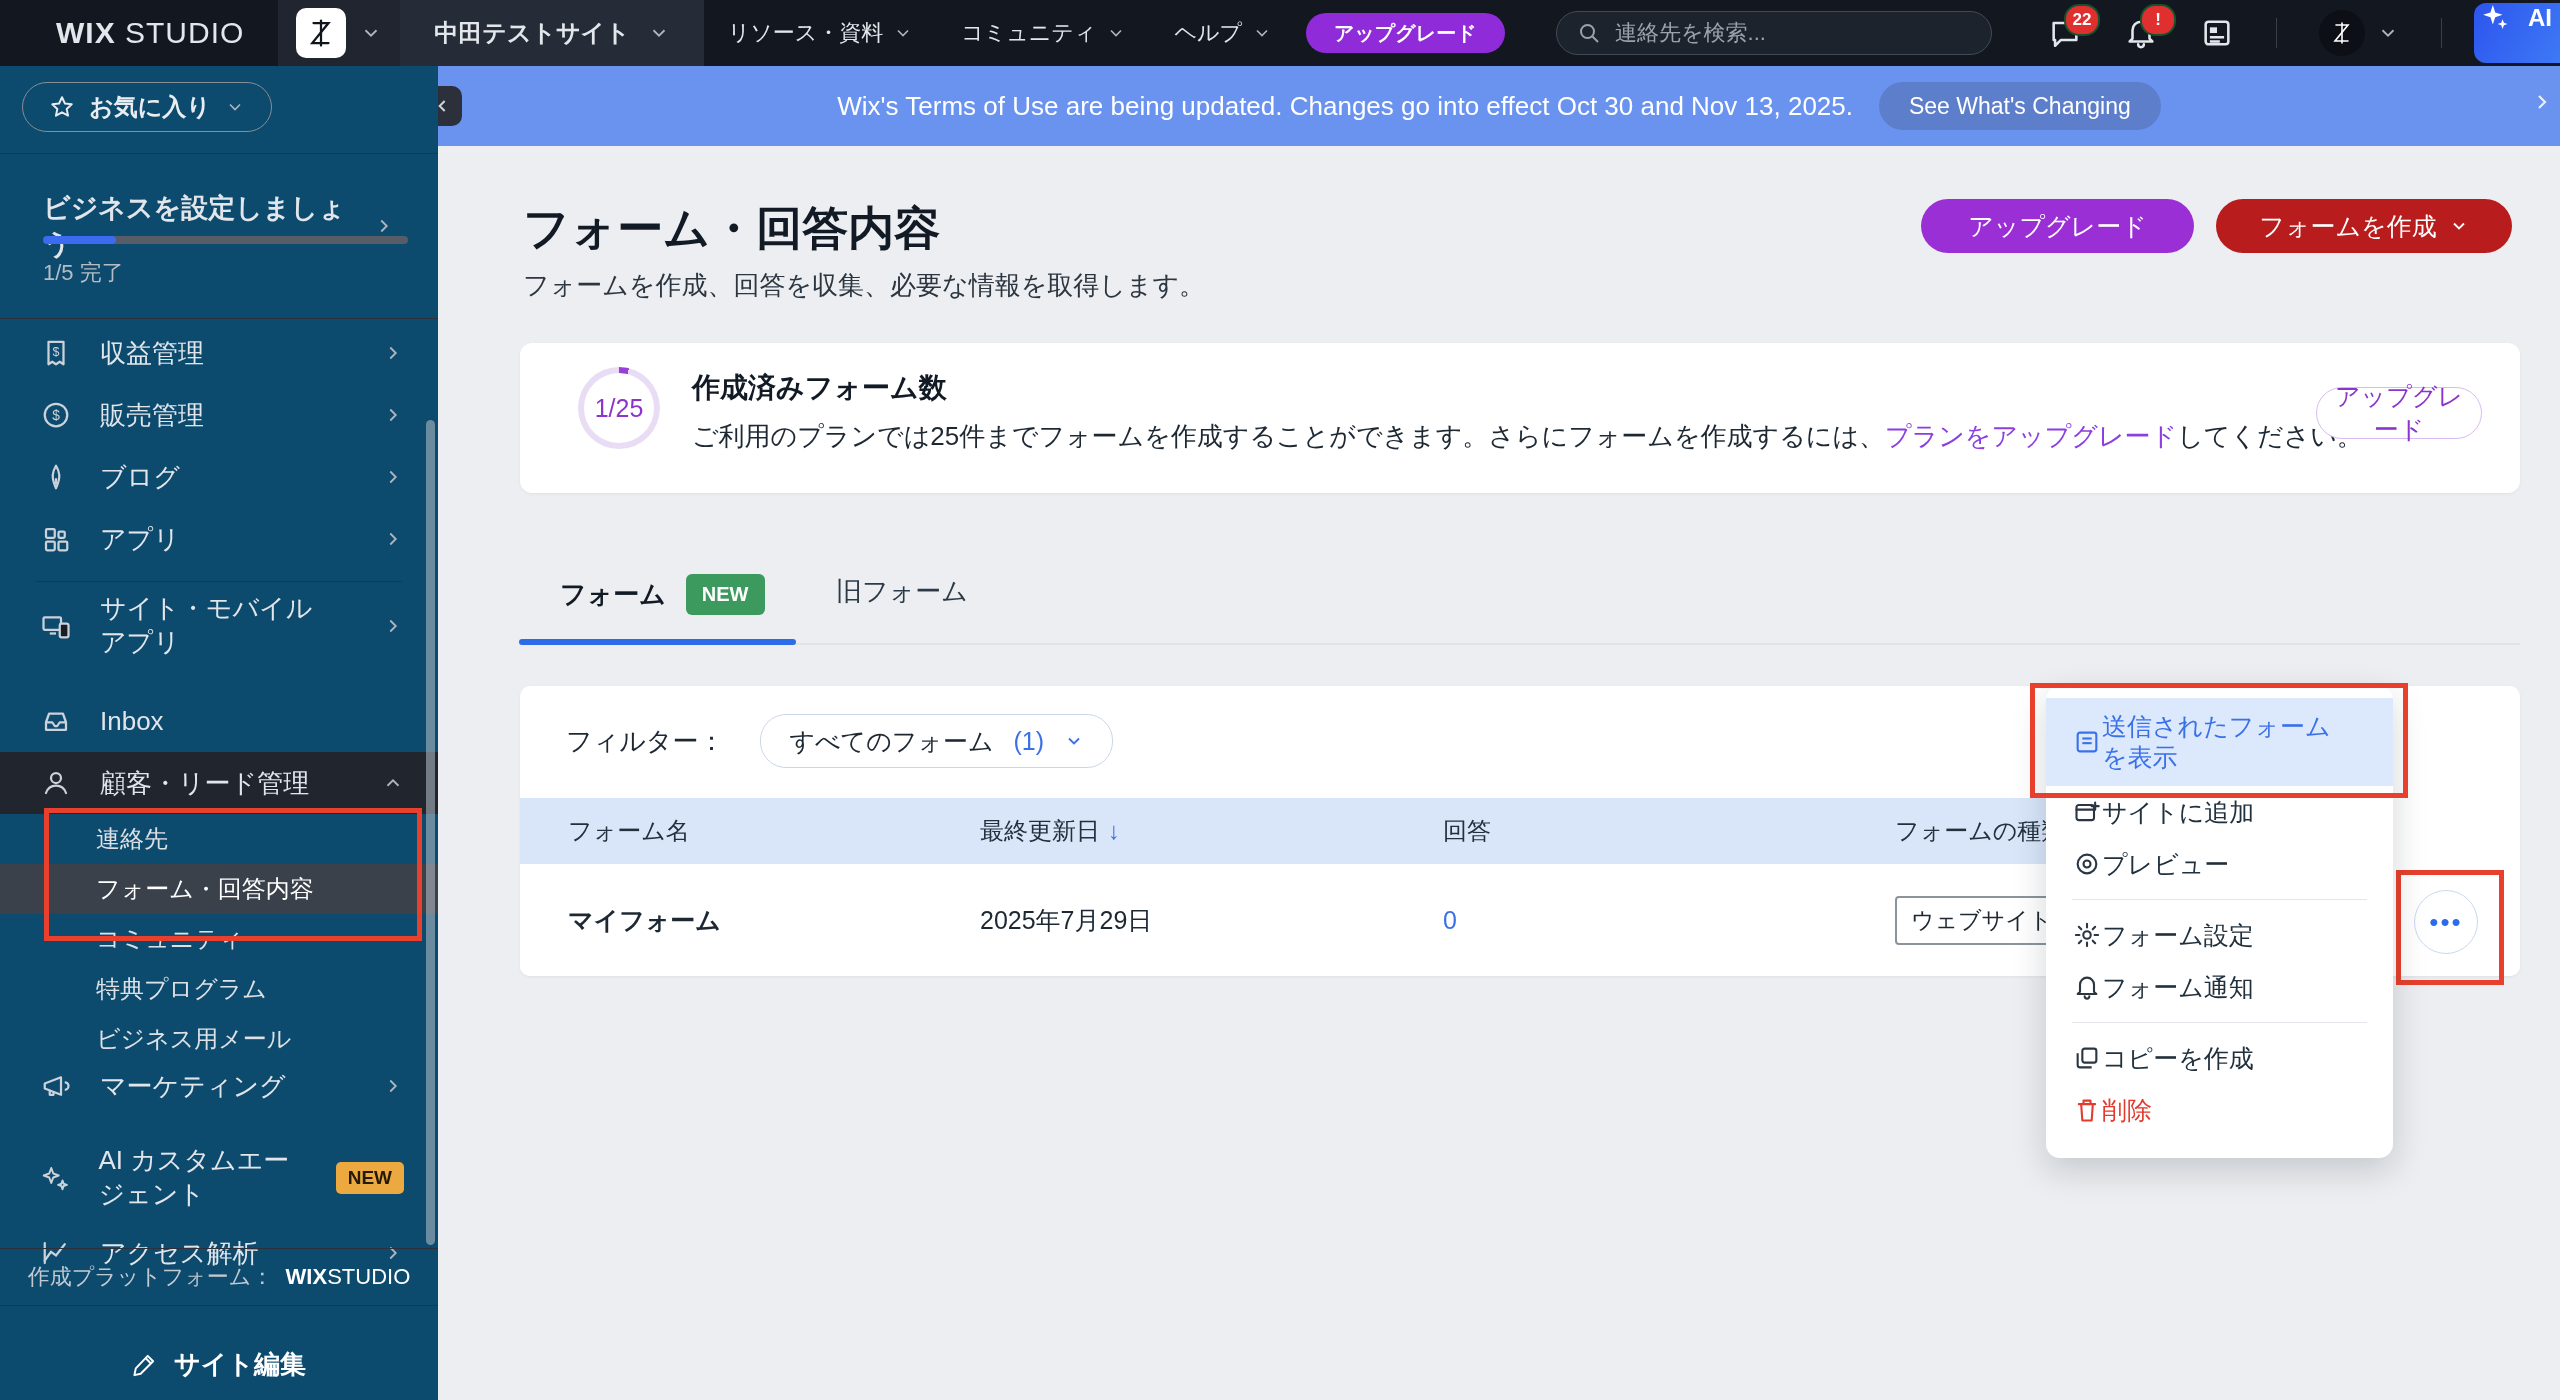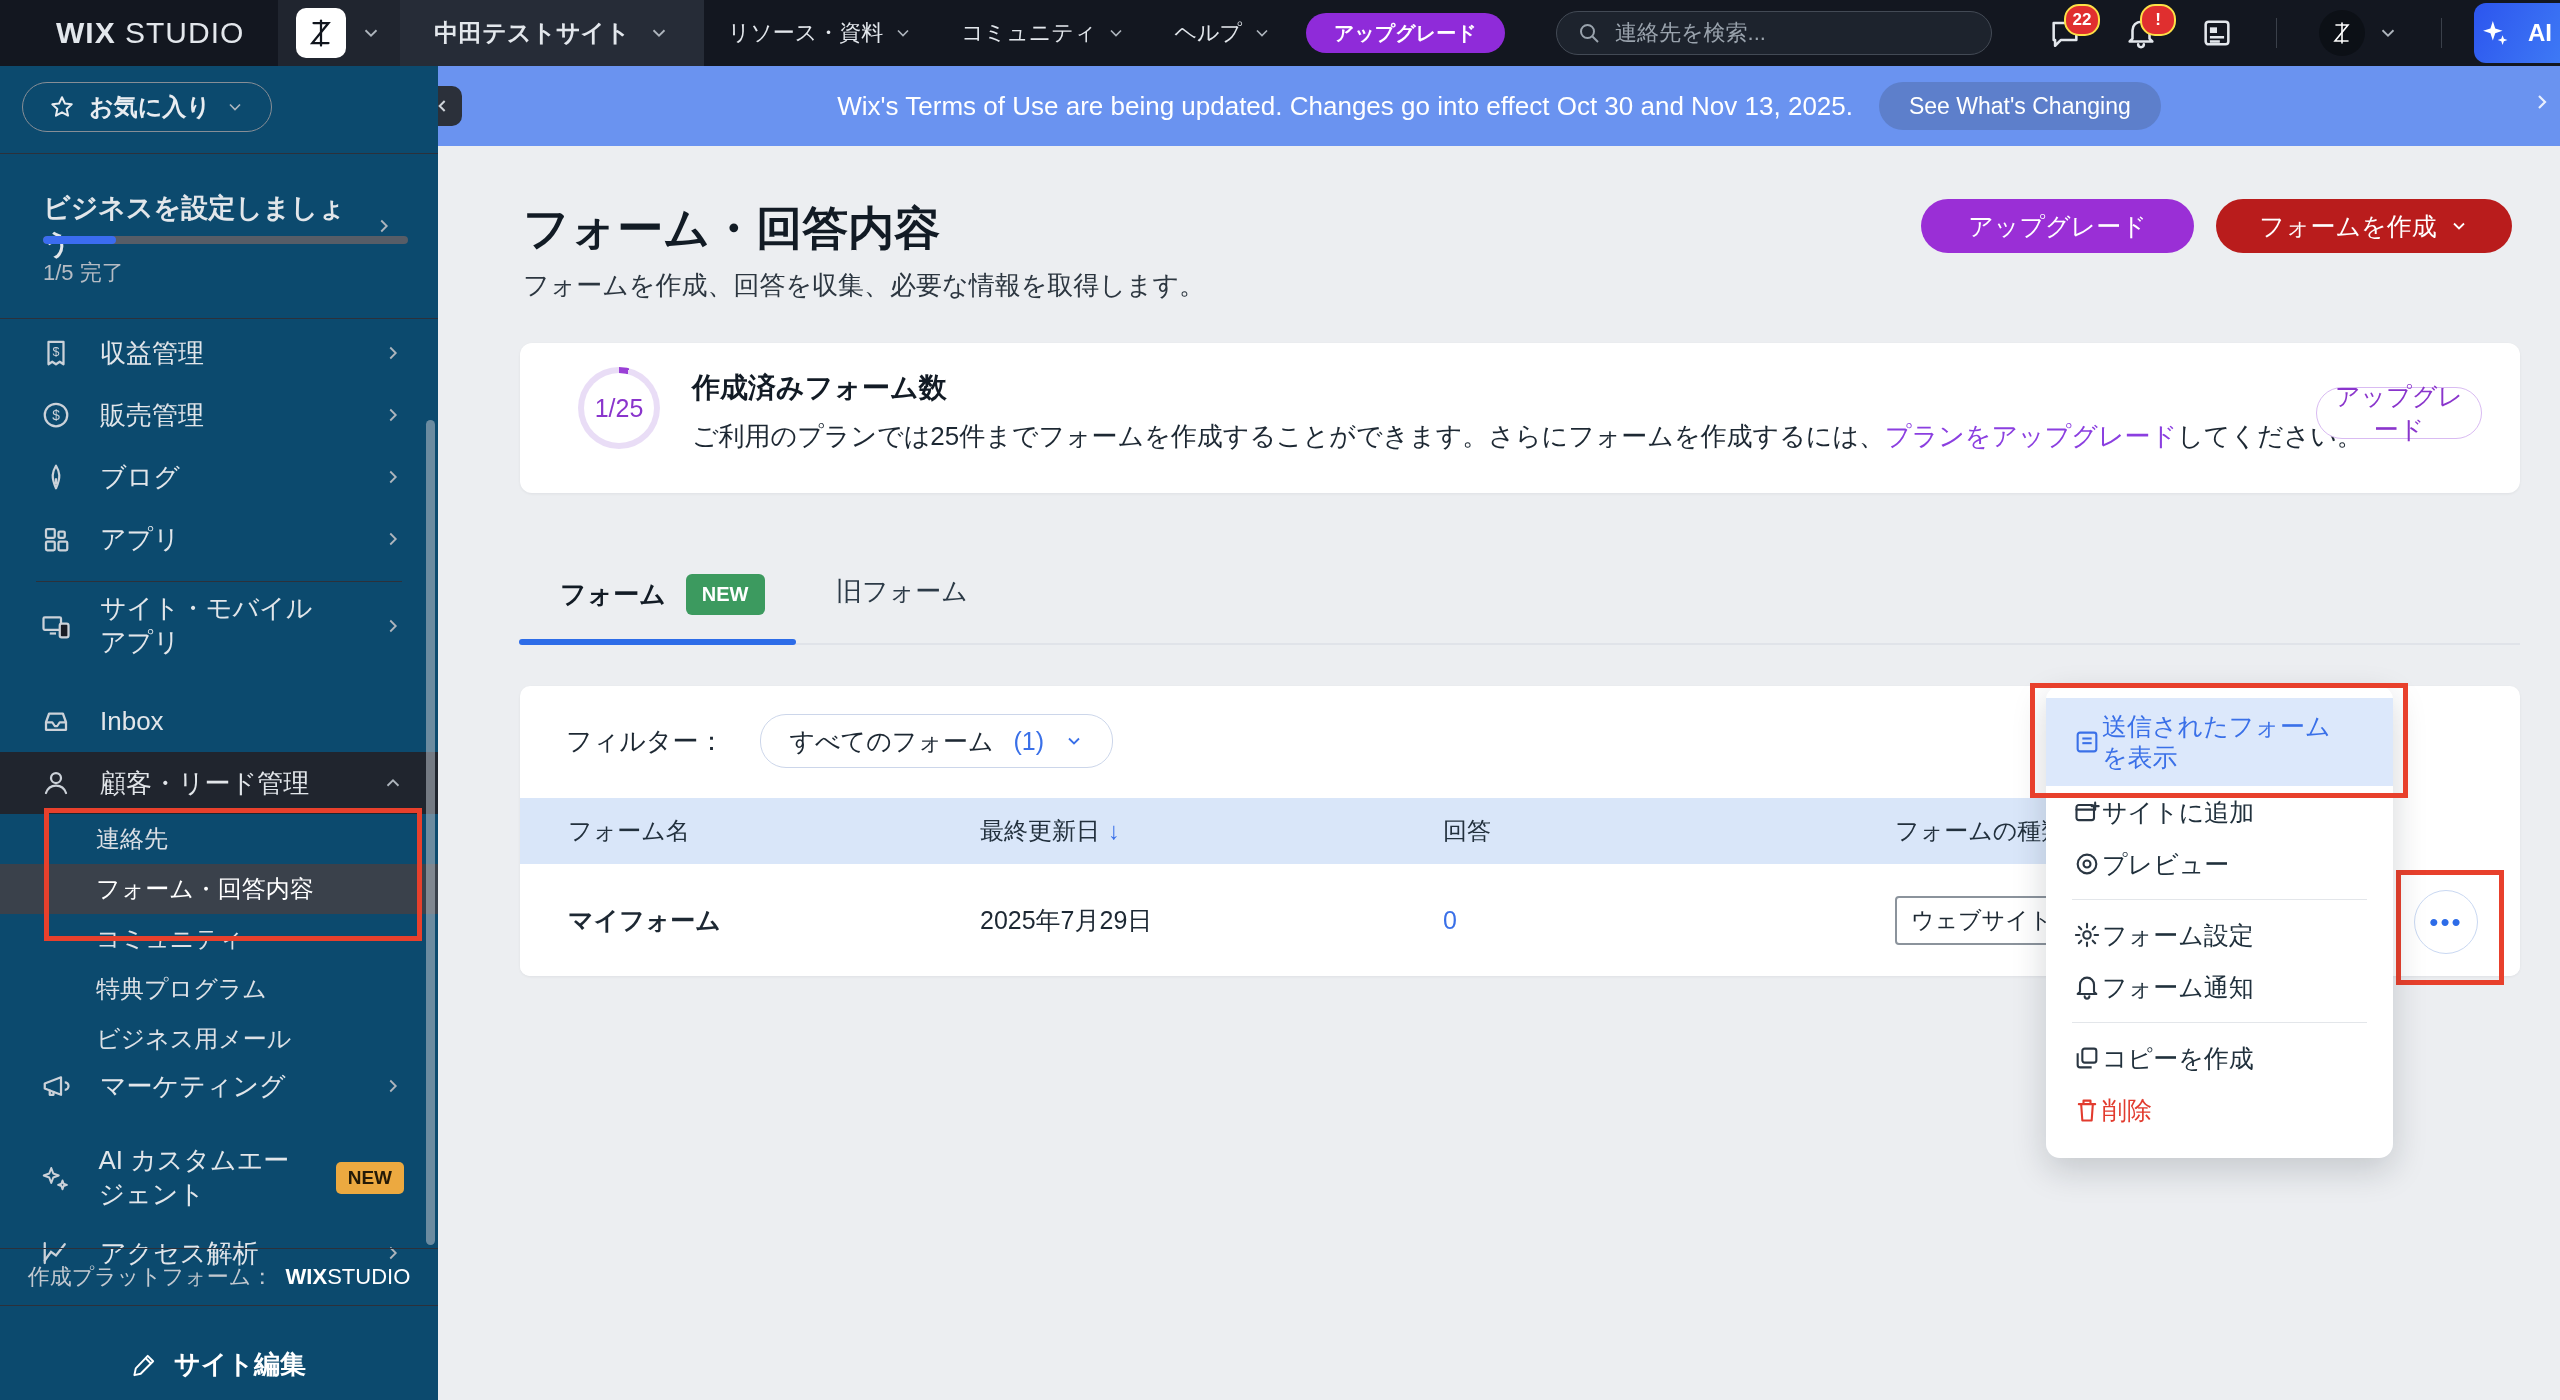--- a/index.html
+++ b/index.html
@@ -20,26 +20,26 @@
   .tb-nav{display:flex;align-items:center;gap:10px;font-size:22px;padding:0 24px;height:66px;cursor:pointer;}
   .pill-upgrade{background:#8f2bd9;color:#fff;font-size:20px;font-weight:700;border:none;
     border-radius:20px;height:40px;padding:0 28px;margin-left:10px;}
   .tb-search{margin-left:auto;width:436px;height:44px;background:#1d232d;border:1px solid #434a55;
     border-radius:22px;display:flex;align-items:center;gap:14px;padding:0 20px;color:#9aa3ad;
     font-size:22px;box-sizing:border-box;}
   .tb-icons{display:flex;align-items:center;margin-left:56px;margin-right:14px;gap:42px;}
   .tb-ic{position:relative;color:#e3e7ec;}
   .badge{position:absolute;top:-12px;left:16px;background:#e02f2f;color:#fff;font-size:17px;
     font-weight:700;min-width:20px;height:28px;border-radius:15px;display:flex;align-items:center;
-    justify-content:center;padding:0 6px;border:2px solid #fde047;}
+    justify-content:center;padding:0 6px;border:2px solid #14532d;}
   .tb-sep{width:1px;height:30px;background:#3a404a;}
   .avatar{width:46px;height:46px;border-radius:50%;background:#0c1016;display:flex;
     align-items:center;justify-content:center;color:#fff;}
   .ai-btn{height:60px;width:86px;margin-left:18px;background:linear-gradient(120deg,#2c55ee,#3e79f5);
-    border-radius:12px 0 0 12px;display:flex;align-items:center;justify-content:center;gap:20px;
+    border-radius:12px 0 0 12px;display:flex;justify-content:center;gap:20px;
     color:#fff;font-size:24px;font-weight:700;border:none;}
   
   #sidebar{position:absolute;left:0;top:66px;width:438px;height:1334px;background:#0c4a6e;
     color:#e2e6ea;z-index:20;}
   .sb-divider{position:absolute;left:0;width:438px;height:1px;background:#2c313b;}
   .fav-pill{position:absolute;left:22px;top:16px;width:250px;height:50px;border:1.5px solid #878e96;
     border-radius:26px;display:flex;align-items:center;justify-content:center;gap:14px;
     font-size:24px;font-weight:700;background:transparent;color:#e9edf1;}
   .setup-title{position:absolute;left:43px;top:124px;font-size:27px;font-weight:700;width:352px;
     display:flex;align-items:center;}

